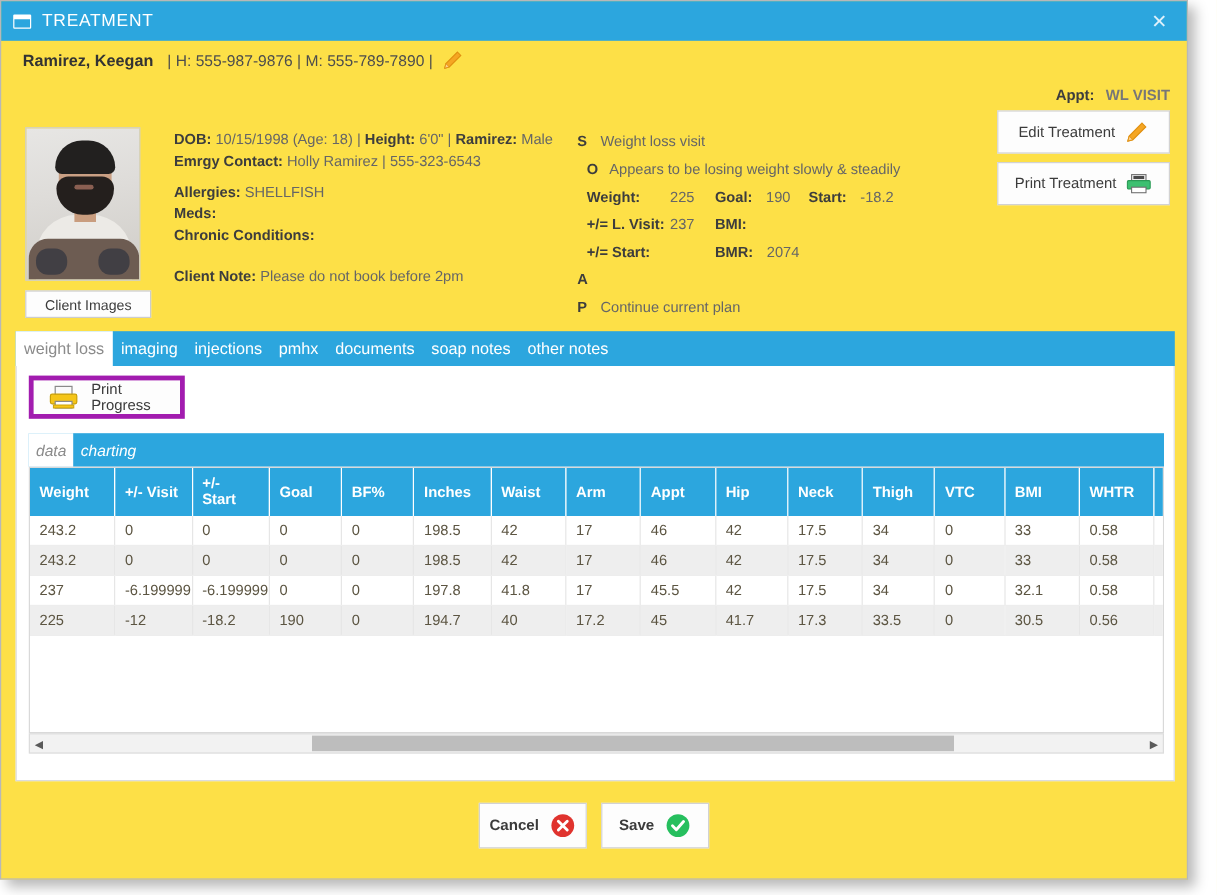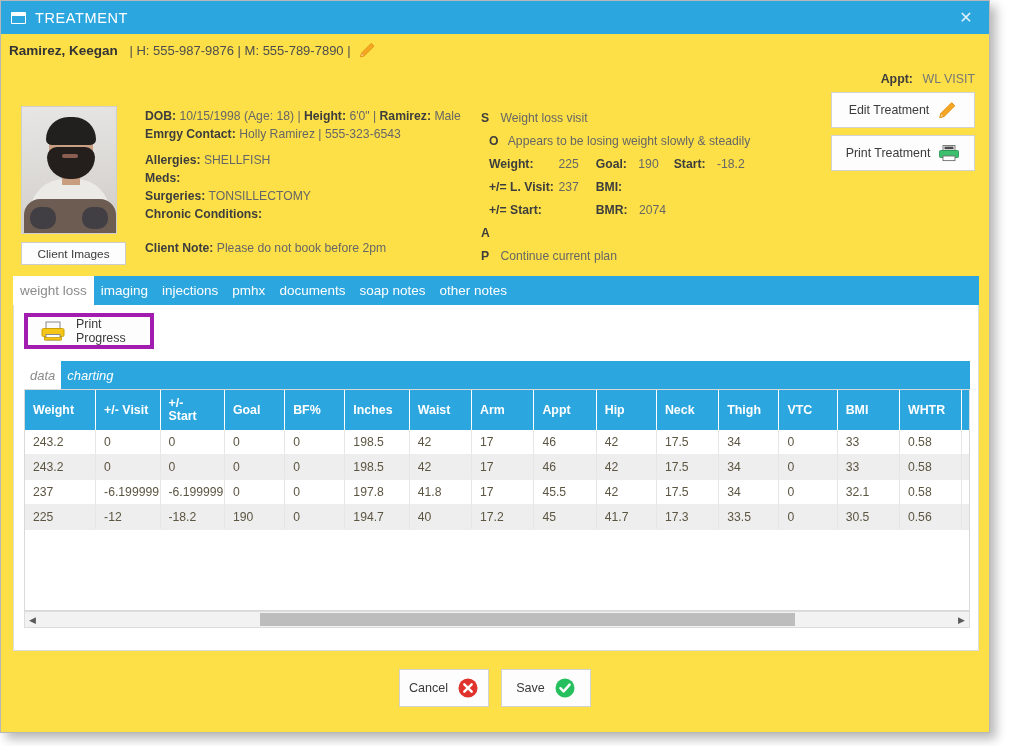--- a/index.html
+++ b/index.html
@@ -45,21 +45,21 @@
     margin-left: auto;
     width: 46px; height: 33px;
     display: flex; align-items: center; justify-content: center;
     font-size: 16px; color: #dff1fb;
     cursor: pointer;
   }
 
   
   .header { position: relative; padding: 8px 0 0 0; height: 228px; }
   .name-line {
-    padding-left: 8px;
+    padding-left: 18px;
     font-size: 13px;
     color: #4a4a4a;
     white-space: nowrap;
   }
   .name-line .pname { font-weight: bold; color: #333; font-size: 13.5px; }
   .name-line .phones { color: #4d4d4d; margin-left: 8px; }
   .pencil { display:inline-block; vertical-align: -3px; margin-left: 4px; }
 
   .photo-col {
     position: absolute; left: 20px; top: 72px;
@@ -128,21 +128,21 @@
     position: absolute; left: 480px; top: 73px;
     font-size: 12.2px; color:#666;
     line-height: 23px;
   }
   .soap-line { white-space: nowrap; }
   .soap-key { display:inline-block; width: 16px; font-weight:bold; color:#3d3d3d; }
   .soap-key.ind { margin-left: 8px; }
   .soap-b { font-weight: bold; color:#3d3d3d; }
 
   .appt-area { position: absolute; right: 14px; top: 38px; text-align: right; }
-  .appt-line { font-size: 12.4px; color:#777; white-space: nowrap; margin-bottom: 6px; }
+  .appt-line { font-size: 12.4px; color:#777; white-space: nowrap; margin-bottom: 6px; font-weight: bold; }
   .appt-line b { color:#3d3d3d; }
   .tbtn {
     width: 144px; height: 36px;
     border: 1px solid #d2d2d2; background: #fdfdfd;
     display: flex; align-items: center; justify-content: center;
     font-size: 12.4px; color:#3b3b3b;
     margin-bottom: 7px; cursor:pointer;
   }
   .tbtn .gl { margin-left: 8px; display:inline-flex; }
 
@@ -237,21 +237,21 @@
 
   
   .footer {
     position:absolute; left:0; top:668px; width: 988px;
     display:flex; justify-content:center; gap: 12px;
   }
   .fbtn {
     width: 90px; height: 38px;
     border:1px solid #d2d2d2; background:#fdfdfd;
     display:flex; align-items:center; justify-content:center;
-    font-size: 12.6px; color:#3b3b3b; cursor:pointer;
+    font-size: 12.6px; color:#3b3b3b; cursor:pointer;font-weight:bold;
   }
   .fbtn .gl { margin-left: 9px; display:inline-flex; }
 </style>
 </head>
 <body>
 
 <div class="window">
 
   <div class="titlebar">
     <span class="win-icon"></span>
@@ -301,24 +301,20 @@
         <span class="val">Holly Ramirez | 555-323-6543</span>
       </div>
       <div class="gap"></div>
       <div class="info-row">
         <span class="lbl">Allergies:</span>
         <span class="val">SHELLFISH</span>
       </div>
       <div class="info-row">
         <span class="lbl">Meds:</span>
         <span class="val"></span>
-      </div>
-      <div class="info-row">
-        <span class="lbl">Surgeries:</span>
-        <span class="val">TONSILLECTOMY</span>
       </div>
       <div class="info-row">
         <span class="lbl">Chronic Conditions:</span>
         <span class="val"></span>
       </div>
       <div class="gap" style="height:16px"></div>
       <div class="info-row">
         <span class="lbl">Client Note:</span>
         <span class="val">Please do not book before 2pm</span>
       </div>

